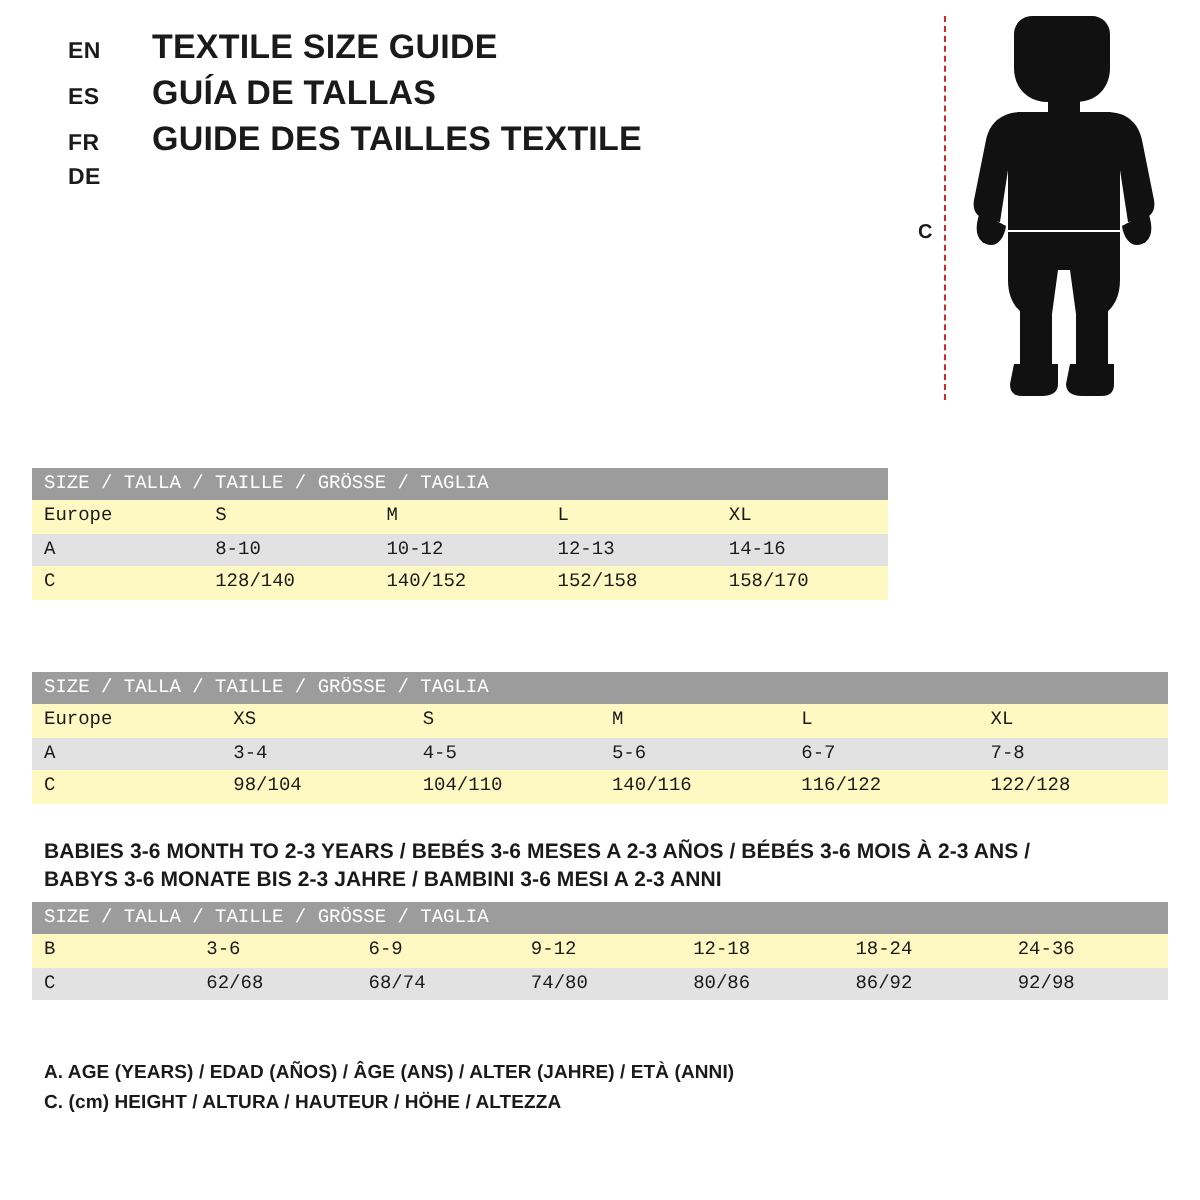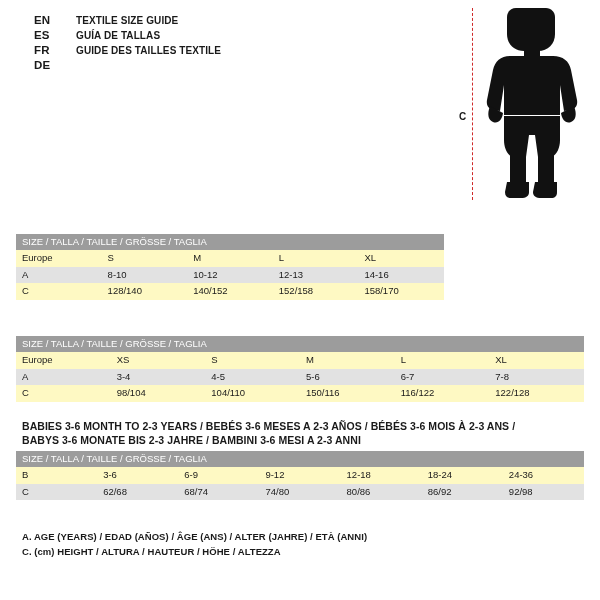--- a/index.html
+++ b/index.html
@@ -32,21 +32,21 @@
     margin-bottom: 3px;
     padding-left: 12px;
   }
   .lang-code {
     width: 42px;
     font-size: 11.5px;
     font-weight: bold;
     letter-spacing: .2px;
   }
   .lang-title {
-    font-size: 10px;
+    font-size: 17px;
     font-weight: bold;
     letter-spacing: .1px;
   }
 
   
   .figure-area {
     position: absolute;
     top: 6px;
     left: 440px;
     width: 150px;
@@ -87,20 +87,21 @@
     position: absolute;
     border-collapse: collapse;
     font-size: 9.5px;
     table-layout: fixed;
   }
   table.size-table td {
     padding: 3px 12px 3px 6px;
     vertical-align: middle;
     line-height: 1.1;
     border: none;
+    font-family: Liberation Mono, monospace;
   }
   tr.head-row td {
     background: #9c9c9c;
     color: #ffffff;
     font-weight: normal;
     font-size: 9.5px;
     height: 15px;
   }
   tr.shade td { background: #e2e2e2; }
   tr.plain td { background: #fef9c3; }
@@ -216,21 +217,21 @@
       <td>3-4</td>
       <td>4-5</td>
       <td>5-6</td>
       <td>6-7</td>
       <td>7-8</td>
     </tr>
     <tr class="plain">
       <td class="rowlabel">C</td>
       <td>98/104</td>
       <td>104/110</td>
-      <td>150/116</td>
+      <td>140/116</td>
       <td>116/122</td>
       <td>122/128</td>
     </tr>
   </tbody>
     </table>
 
   <div class="section-title" style="top:420px;">BABIES 3-6 MONTH TO 2-3 YEARS / BEBÉS 3-6 MESES A 2-3 AÑOS / BÉBÉS 3-6 MOIS À 2-3 ANS /</div>
   <div class="section-title" style="top:434px;">BABYS 3-6 MONATE BIS 2-3 JAHRE / BAMBINI 3-6 MESI A 2-3 ANNI</div>
   <table class="size-table" style="top:451px; left:16px; width:568px;">
     <tbody>

